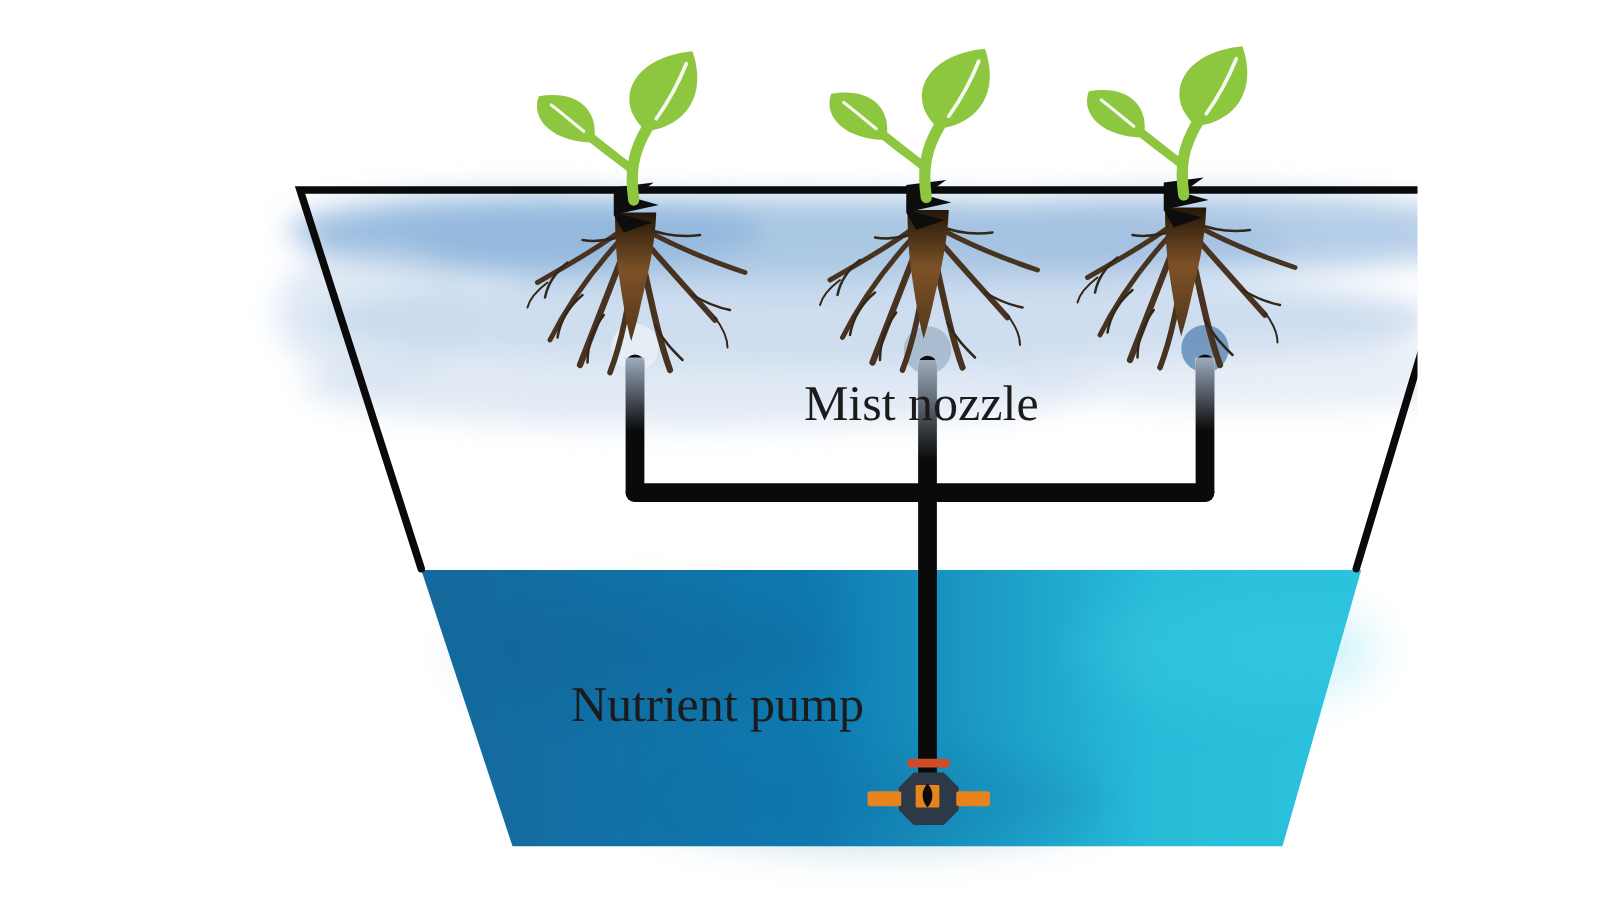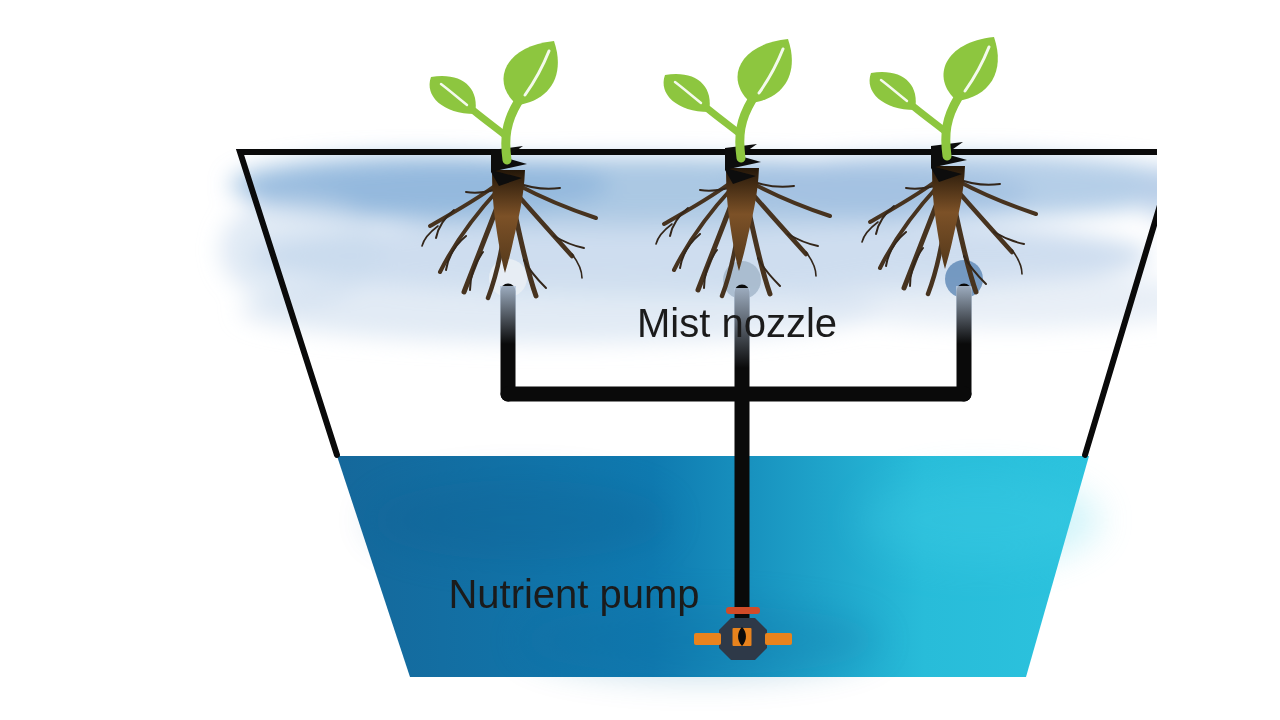--- a/index.html
+++ b/index.html
@@ -1,34 +1,33 @@
 <!DOCTYPE html>
 <html style="--background: #ffffff; --leaf-green: #8dc63f; --root-brown: #6b4423; --pipe-black: #0a0a0a; --mist-blue: #aac6e4; --water-deep: #15689b; --water-mid: #0f7ab0; --water-bright: #28bcd9; --pump-body: #2e3948; --pump-orange: #e8831d; --pump-valve-red: #d14b28; --label-text: #1b1b1b;"><head>
 <meta charset="utf-8">
 <style>
   html,body{margin:0;padding:0;background:#fff;}
   .stage{
     position:relative;
     width:1134px;height:720px;
     overflow:hidden;
     background:var(--background,#fff);
-    font-family:Liberation Sans, sans-serif;
-    padding-left:23px;
+    font-family:Liberation Serif, serif;
   }
   .scene{position:absolute;left:0;top:0;width:1280px;height:720px;display:block;}
   .diagram-label{
     position:absolute;
     color:var(--label-text,#1b1b1b);
     font-size:40px;
     line-height:1;
     white-space:nowrap;
     transform:translateX(-50%);
   }
   .label-mist{left:737px;top:303px;}
-  .label-pump{left:574px;top:574px;}
+  .label-pump{left:574px;top:544px;}
   .label-reservoir{left:210px;top:611px;}
 
   
   .water{fill:url(#waterGrad);}
   .outline{stroke:var(--pipe-black,#0a0a0a);stroke-width:6;fill:none;stroke-linecap:round;}
   .pipe{stroke:var(--pipe-black,#0a0a0a);stroke-width:15;fill:none;stroke-linecap:round;}
   .leaf{fill:var(--leaf-green,#8dc63f);}
   .stem{stroke:var(--leaf-green,#8dc63f);fill:none;stroke-linecap:round;}
   .vein{stroke:#ffffff;fill:none;stroke-linecap:round;opacity:.9;}
   .root-main{stroke:#47331f;fill:none;stroke-linecap:round;}

